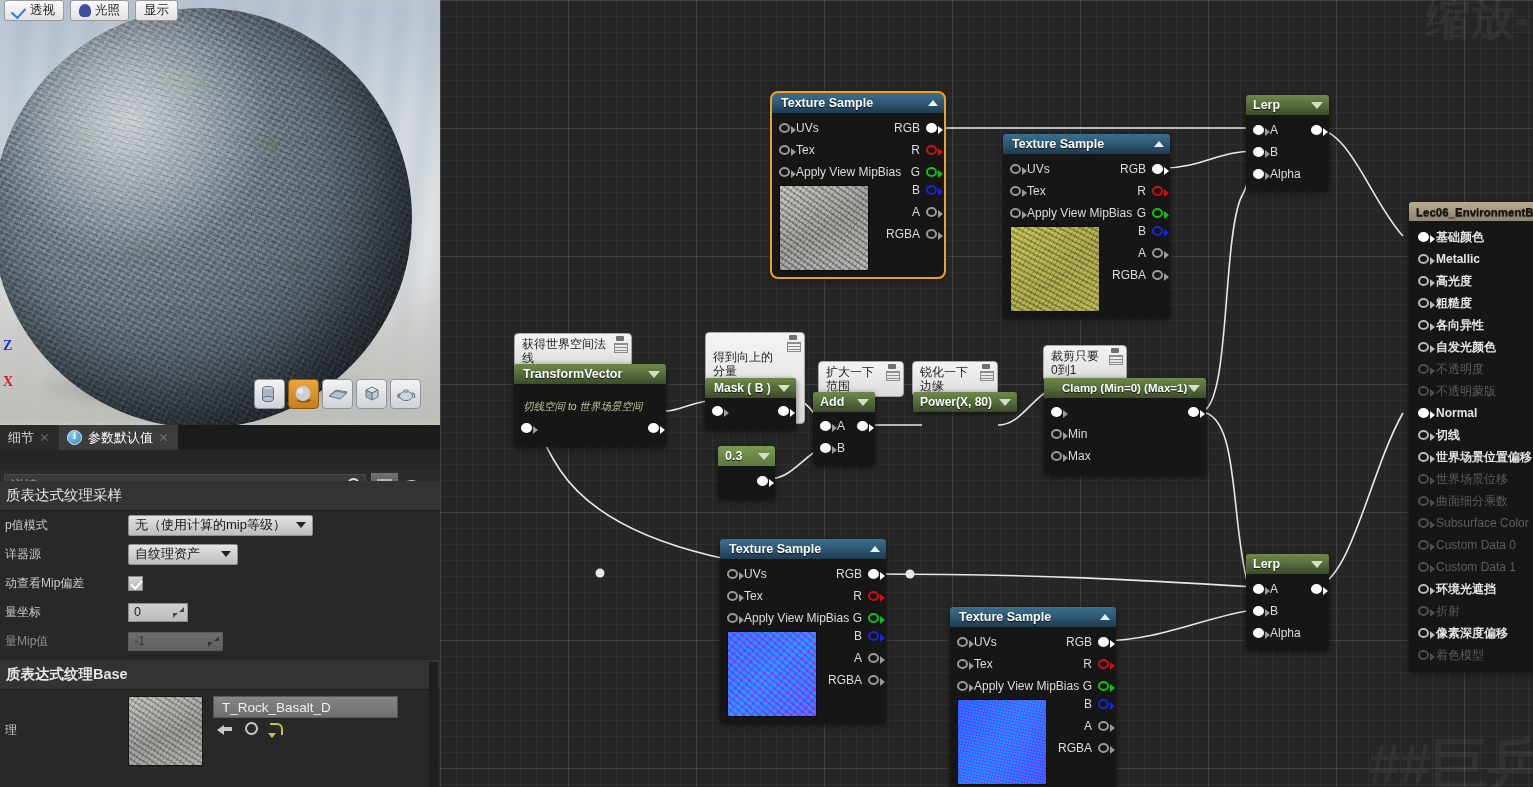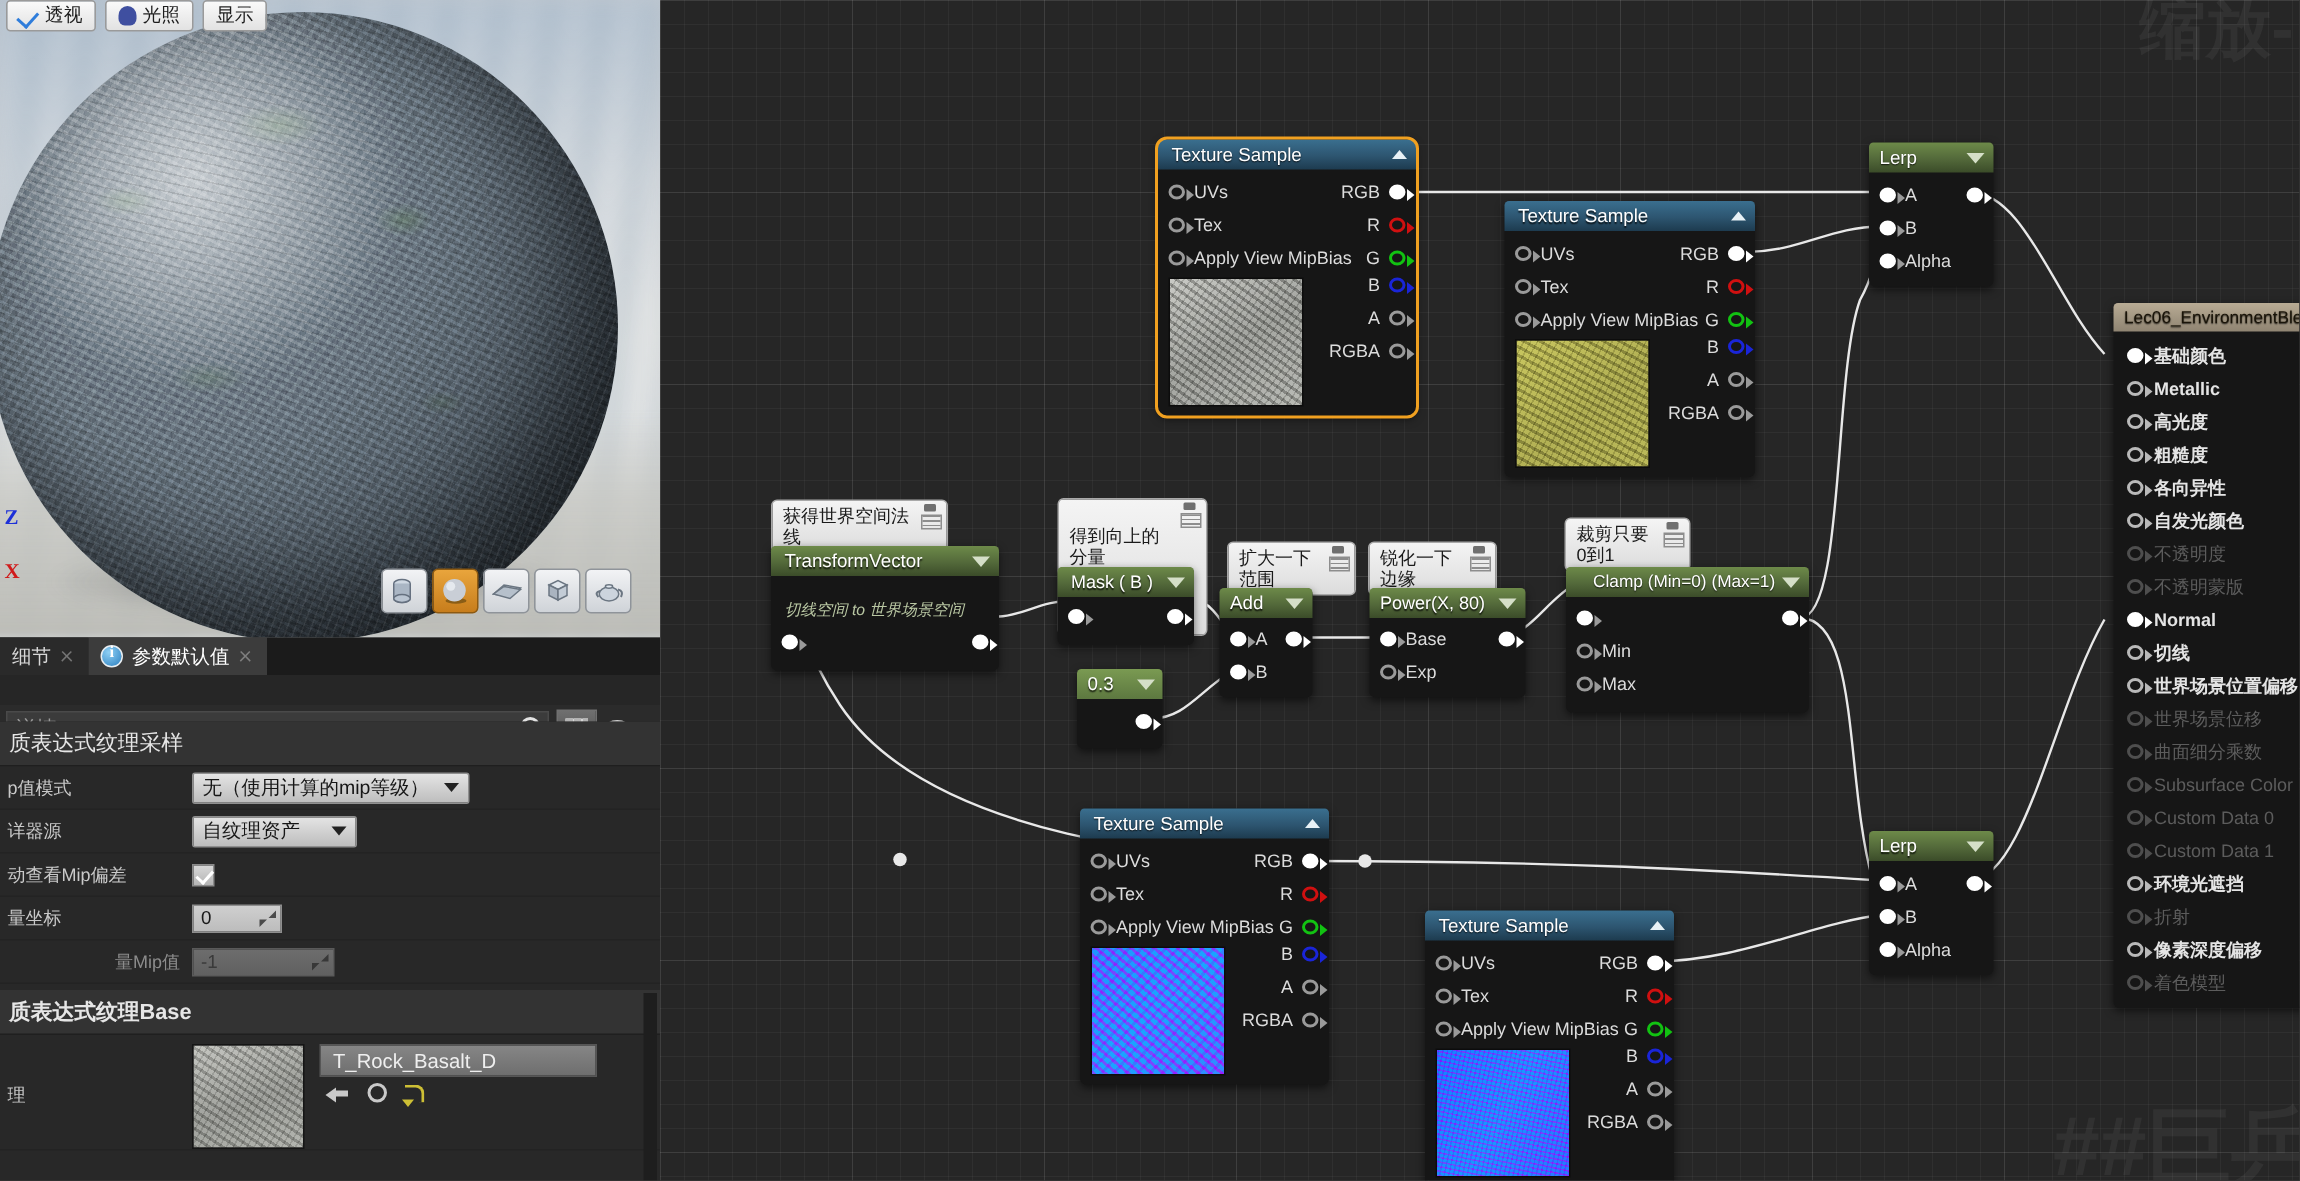--- a/index.html
+++ b/index.html
@@ -178,21 +178,21 @@
     padding-left: 6px; font-size: 14.5px; color: #e6e6e6; border-bottom: 1px solid #1f1f1f;
   }
   .prop-section.bold { font-weight: bold; }
   .prop-row {
     height: 29px; display: flex; align-items: center; border-bottom: 1px solid #232323;
   }
   .prop-label {
     width: 120px; padding-left: 5px; font-size: 12px; color: #c9c9c9;
     white-space: nowrap; overflow: hidden;
   }
-  .prop-label.dim { color: #8c8c8c; text-align: right; }
+  .prop-label.dim { color: #8c8c8c; }
   .prop-val { flex: 1; padding-left: 8px; display: flex; align-items: center; }
   .combo {
     height: 21px; background: linear-gradient(180deg,#e4e4e4,#bdbdbd);
     border: 1px solid #8f8f8f; border-radius: 2px;
     display: inline-flex; align-items: center; padding: 0 6px; gap: 10px;
     font-size: 13px; color: #161616;
   }
   .combo .cv { white-space: nowrap; }
   .combo .tri { width: 0; height: 0; border-left: 5px solid transparent; border-right: 5px solid transparent; border-top: 6px solid #222; }
   .chk {
@@ -274,21 +274,21 @@
   #wm-top { right: 4px; top: -10px; }
   #wm-bot { right: -10px; bottom: -16px; font-size: 56px; }
 
   
   .node { position: absolute; border-radius: 4px; background: #161616; box-shadow: 0 2px 6px rgba(0,0,0,.55); }
   .node.sel { outline: 2.5px solid #f0a020; outline-offset: 0px; border-radius: 6px; }
 
   .nhead {
     height: 20px; border-radius: 3px 3px 0 0; display: flex; align-items: center;
     justify-content: space-between; padding: 0 6px 0 9px;
-    font-size: 12.5px; font-weight: normal; color: #ffffff;
+    font-size: 12.5px; font-weight: bold; color: #ffffff;
     text-shadow: 0 1px 1px rgba(0,0,0,.8);
   }
   .nhead.tex { background: linear-gradient(180deg, #3a6f8f 0%, #2d5570 55%, #1d3b4f 100%); }
   .nhead.math { background: linear-gradient(180deg, #6d8a49 0%, #53693a 55%, #3b4c29 100%); }
   .nhead.const { background: linear-gradient(180deg, #7a9a52 0%, #5d7840 100%); }
   .nhead.out { background: linear-gradient(180deg, #b8ab94 0%, #8f8472 100%); color: #1a1408; }
   .nhead .tri-up { width: 0; height: 0; border-left: 5px solid transparent; border-right: 5px solid transparent; border-bottom: 6px solid #e8f1f6; }
   .nhead .tri-dn { width: 0; height: 0; border-left: 6px solid transparent; border-right: 6px solid transparent; border-top: 7px solid #d5dfc8; }
   .nsub { font-size: 10.5px; color: #b9c7a3; font-style: italic; padding: 16px 9px 3px; }
 
@@ -942,37 +942,20 @@
             </span>
         </div>
       </div>
     </div>
 
     <div class="node" style="left:473px;top:392px;width:104px">
       <div class="nhead math" style="padding-left:7px;font-size:12px">
         <span>Power(X, 80)</span>
         <span class="tri-dn"></span>
       </div>
-      <div class="nbody" style="padding:3px 0 6px">
-        <div class="prow">
-          <span class="pin-l">
-              <span class="pin filled pin-in-arrow"></span>
-              <span class="plabel">Base</span>
-            </span>
-          <span class="pin-r">
-              <span class="pin filled arrow"></span>
-            </span>
-        </div>
-        <div class="prow">
-          <span class="pin-l">
-              <span class="pin pin-in-arrow"></span>
-              <span class="plabel">Exp</span>
-            </span>
-        </div>
-      </div>
     </div>
 
     <div class="node" style="left:604px;top:378px;width:162px">
       <div class="nhead math" style="padding-left:18px;font-size:11.5px">
         <span>Clamp (Min=0) (Max=1)</span>
         <span class="tri-dn"></span>
       </div>
       <div class="nbody" style="padding:3px 0 8px">
         <div class="prow">
           <span class="pin-l">

